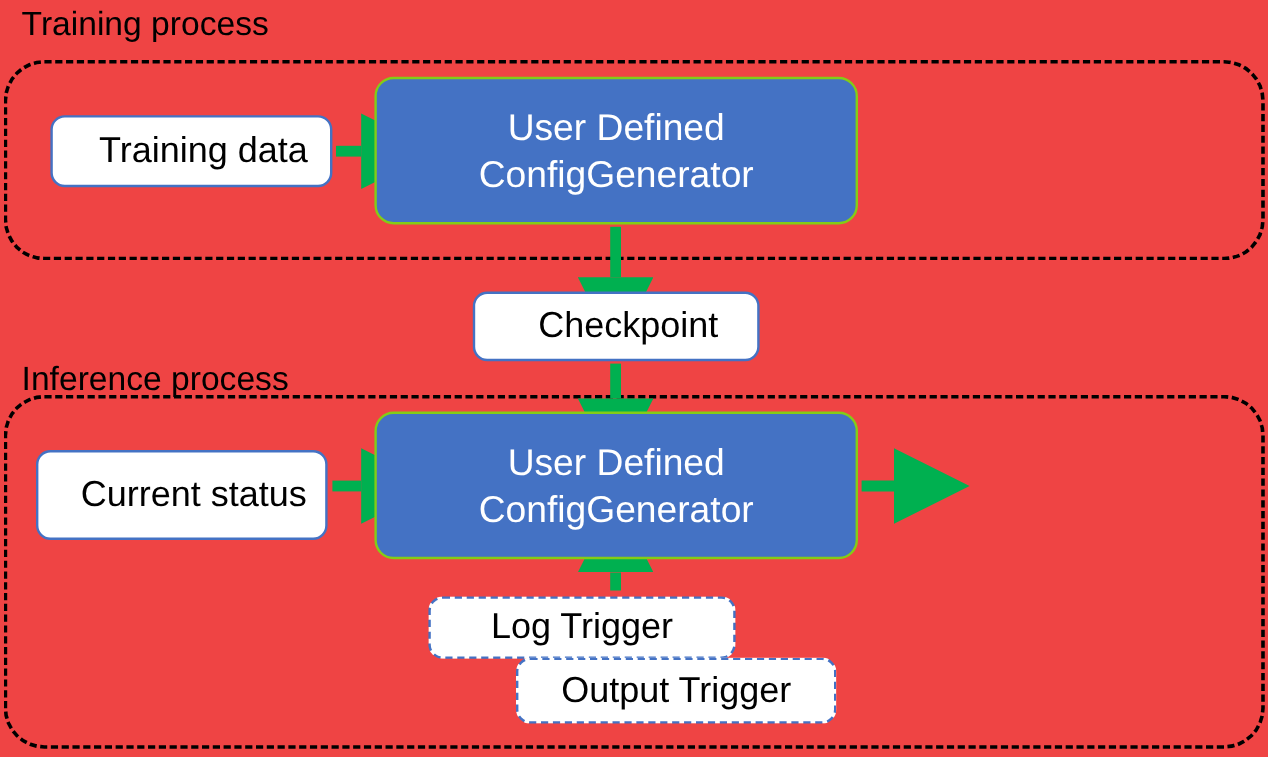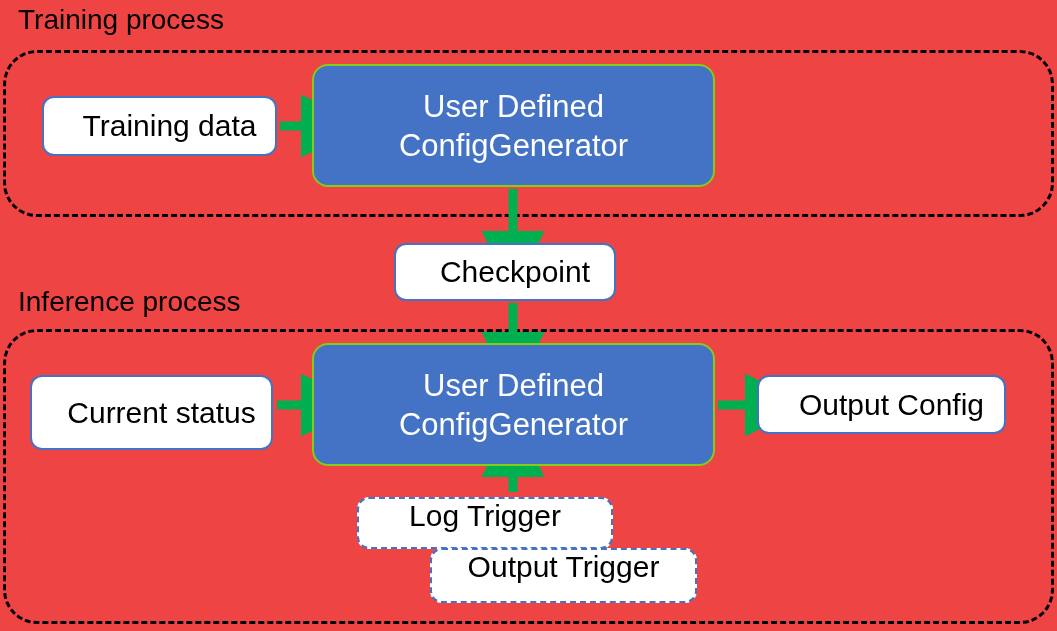--- a/index.html
+++ b/index.html
@@ -21,21 +21,21 @@
   
   .section-caption {
     position: absolute;
     font-size: 28px;
     line-height: 34px;
     color: #000000;
     white-space: nowrap;
     font-family: "Liberation Sans", sans-serif;
   }
   #caption-training { left: 18px; top: 3px; }
-  #caption-inference { left: 18px; top: 285px; }
+  #caption-inference { left: 18px; top: 299px; }
 
   
   .group-box {
     position: absolute;
     border: 3px dashed #000000;
     border-radius: 34px;
     box-sizing: border-box;
     background: transparent;
   }
   #group-training { left: 3px;  top: 50px;  width: 1051px; height: 167px; }
@@ -78,32 +78,33 @@
   }
 
   
   .node-trigger {
     position: absolute;
     box-sizing: border-box;
     background: #ffffff;
     border: 2px dashed #4472C4;
     border-radius: 12px;
     display: flex;
+    align-items: center;
     justify-content: center;
     color: #000000;
     font-size: 30px;
     line-height: 34px;
     font-family: "Liberation Sans", sans-serif;
     white-space: nowrap;
   }
 
   
   #node-training-data    { left: 42px;  top: 96px;  width: 235px; height: 60px; }
   #node-train-generator  { left: 312px; top: 64px;  width: 403px; height: 123px; }
-  #node-checkpoint       { left: 394px; top: 243px; width: 222px; height: 58px; }
+  #node-checkpoint       { left: 394px; top: 243px; width: 239px; height: 58px; }
   #node-current-status   { left: 30px;  top: 375px; width: 243px; height: 75px; }
   #node-infer-generator  { left: 312px; top: 343px; width: 403px; height: 123px; }
   #node-output-config    { left: 757px; top: 375px; width: 249px; height: 59px; }
   #node-log-trigger      { left: 357px; top: 497px; width: 256px; height: 52px; }
   #node-clock-trigger    { left: 430px; top: 548px; width: 267px; height: 55px; }
 
   
   #arrow-layer {
     position: absolute;
     left: 0;
@@ -179,23 +180,20 @@
 
   <div class="node-plain" id="node-current-status">
     <span>Current status</span>
   </div>
 
   <div class="node-filled" id="node-infer-generator">
     <span>User Defined</span>
     <span>ConfigGenerator</span>
   </div>
 
-  <div class="node-plain" id="node-output-config">
-    <span>Output Config</span>
-  </div>
 
   <div class="node-trigger" id="node-log-trigger">
     <span>Log Trigger</span>
   </div>
 
   <div class="node-trigger" id="node-clock-trigger">
     <span>Output Trigger</span>
   </div>
 
 </div>

